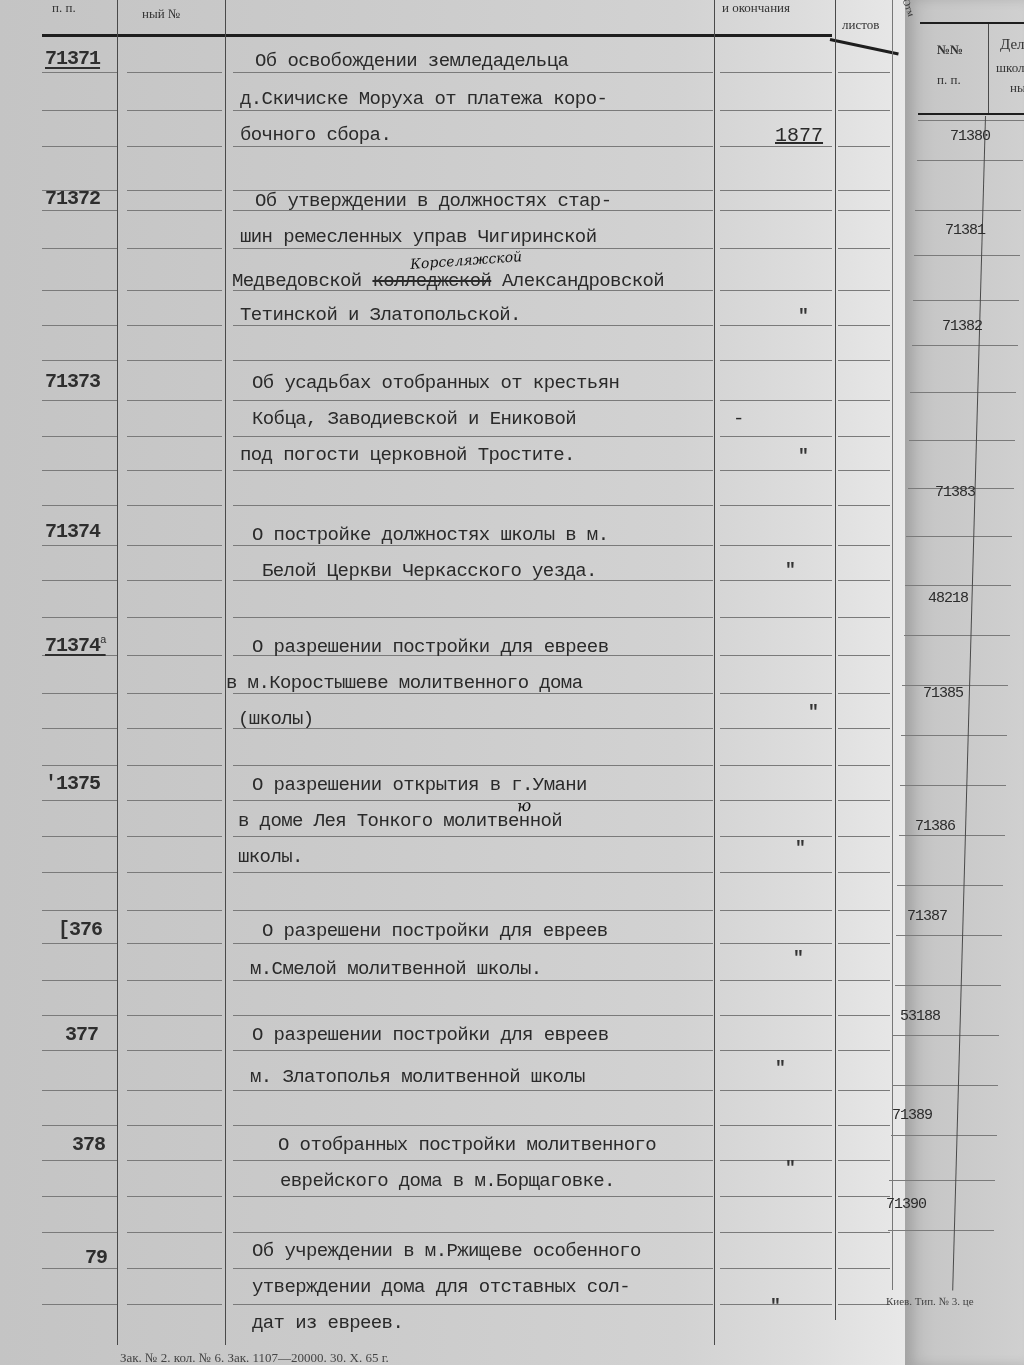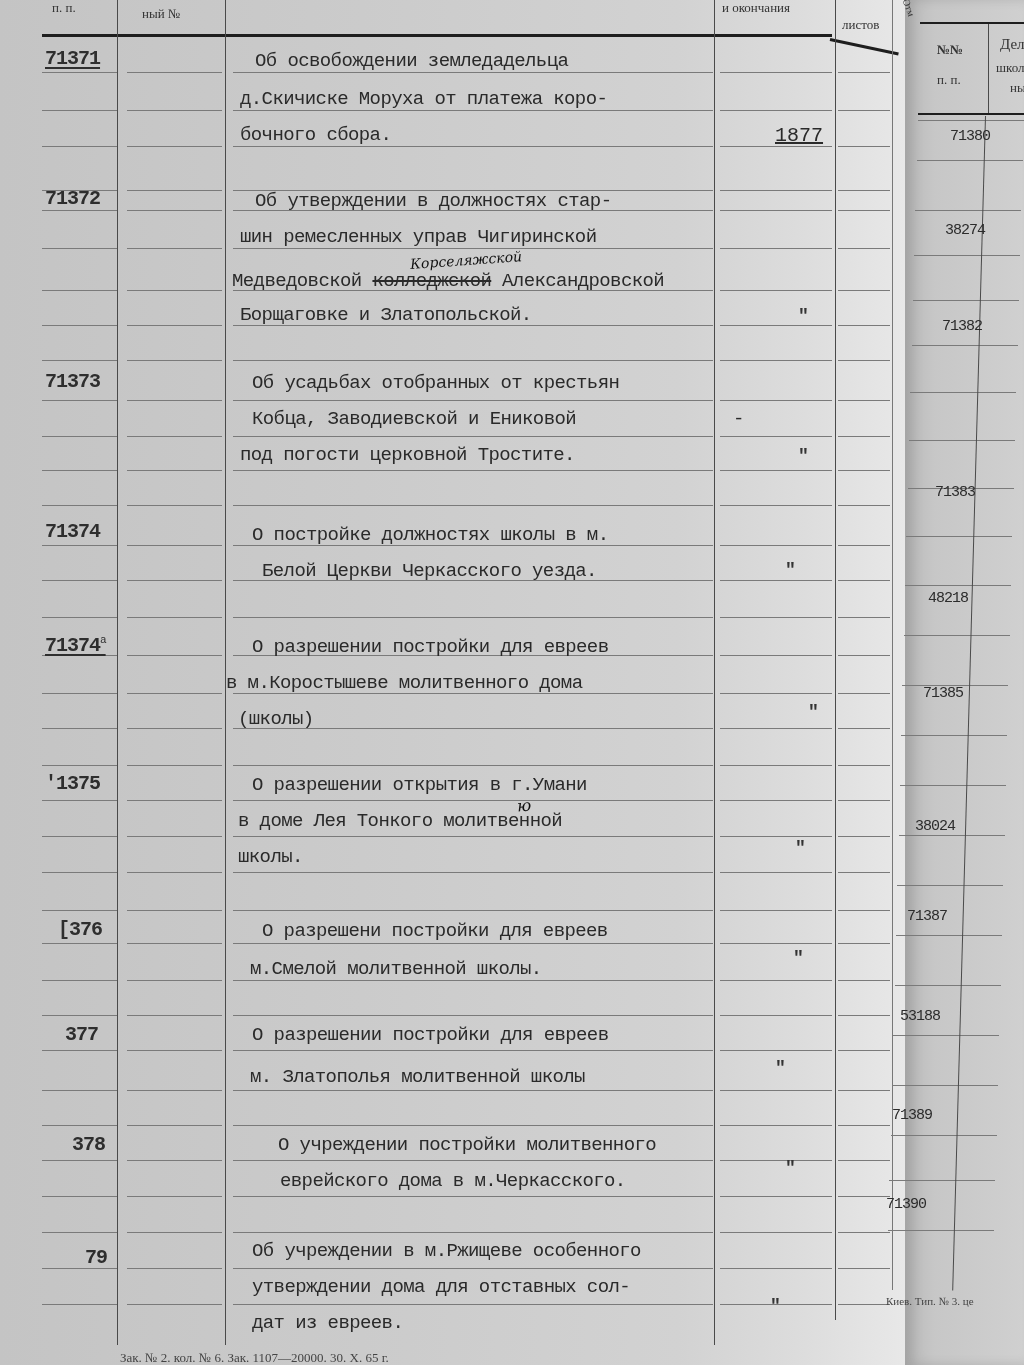--- a/index.html
+++ b/index.html
@@ -276,21 +276,21 @@
 <div class="line" style="left:255px;top:50px;">Об освобождении земледадельца</div>
 <div class="line" style="left:240px;top:88px;">д.Скичиске Моруха от платежа коро-</div>
 <div class="line" style="left:240px;top:124px;">бочного сбора.</div>
 <div class="year" style="left:775px;top:124px;">1877</div>
 
 <div class="num" style="left:45px;top:187px;">71372</div>
 <div class="line" style="left:255px;top:190px;">Об утверждении в должностях стар-</div>
 <div class="line" style="left:240px;top:226px;">шин ремесленных управ Чигиринской</div>
 <div class="line" style="left:232px;top:270px;">Медведовской <span class="strike">колледжской</span> Александровской</div>
 <div class="hand" style="left:410px;top:252px;">Корселяжской</div>
-<div class="line" style="left:240px;top:304px;">Борщаговке и Златопольской.</div>
+<div class="line" style="left:240px;top:304px;">Тетинской и Златопольской.</div>
 <div class="ditto" style="left:798px;top:306px;">"</div>
 
 <div class="num" style="left:45px;top:370px;">71373</div>
 <div class="line" style="left:252px;top:372px;">Об усадьбах отобранных от крестьян</div>
 <div class="line" style="left:252px;top:408px;">Кобца, Заводиевской и Ениковой</div>
 <div class="line" style="left:733px;top:408px;">-</div>
 <div class="line" style="left:240px;top:444px;">под погости церковной Тростите.</div>
 <div class="ditto" style="left:798px;top:446px;">"</div>
 
 <div class="num" style="left:45px;top:520px;">71374</div>
@@ -315,22 +315,22 @@
 <div class="line" style="left:262px;top:920px;">О разрешени постройки для евреев</div>
 <div class="line" style="left:250px;top:958px;">м.Смелой молитвенной школы.</div>
 <div class="ditto" style="left:793px;top:948px;">"</div>
 
 <div class="num" style="left:65px;top:1023px;">377</div>
 <div class="line" style="left:252px;top:1024px;">О разрешении постройки для евреев</div>
 <div class="line" style="left:250px;top:1066px;">м. Златополья молитвенной школы</div>
 <div class="ditto" style="left:775px;top:1058px;">"</div>
 
 <div class="num" style="left:72px;top:1133px;">378</div>
-<div class="line" style="left:278px;top:1134px;">О учреждении постройки молитвенного</div>
-<div class="line" style="left:280px;top:1170px;">еврейского дома в м.Черкасского.</div>
+<div class="line" style="left:278px;top:1134px;">О отобранных постройки молитвенного</div>
+<div class="line" style="left:280px;top:1170px;">еврейского дома в м.Борщаговке.</div>
 <div class="ditto" style="left:785px;top:1158px;">"</div>
 
 <div class="num" style="left:85px;top:1246px;">79</div>
 <div class="line" style="left:252px;top:1240px;">Об учреждении в м.Ржищеве особенного</div>
 <div class="line" style="left:252px;top:1276px;">утверждении дома для отставных сол-</div>
 <div class="line" style="left:252px;top:1312px;">дат из евреев.</div>
 <div class="ditto" style="left:770px;top:1296px;">"</div>
 
 <div class="footer" style="left:120px;top:1350px;">Зак. № 2. кол. № 6. Зак. 1107—20000. 30. X. 65 г.</div>
 
@@ -338,23 +338,23 @@
 <div class="hdr" style="left:937px;top:42px;font-weight:bold;">№№</div>
 <div class="hdr" style="left:937px;top:72px;">п. п.</div>
 <div class="hdr" style="left:1000px;top:36px;font-size:15px;">Дел</div>
 <div class="hdr" style="left:996px;top:60px;">школы</div>
 <div class="hdr" style="left:1010px;top:80px;">ны</div>
 <div class="vline" style="left:988px;top:24px;height:90px;"></div>
 <div class="thick" style="left:918px;top:113px;width:106px;height:2px;"></div>
 <div class="vline" style="left:985px;top:116px;height:1175px;transform:rotate(1.6deg);transform-origin:top;"></div>
 
 <div class="rnum" style="left:950px;top:128px;">71380</div>
-<div class="rnum" style="left:945px;top:222px;">38274</div>
+<div class="rnum" style="left:945px;top:222px;">71381</div>
 <div class="rnum" style="left:942px;top:318px;">71382</div>
 <div class="rnum" style="left:935px;top:484px;">71383</div>
 <div class="rnum" style="left:928px;top:590px;">48218</div>
 <div class="rnum" style="left:923px;top:685px;">71385</div>
-<div class="rnum" style="left:915px;top:818px;">38024</div>
+<div class="rnum" style="left:915px;top:818px;">71386</div>
 <div class="rnum" style="left:907px;top:908px;">71387</div>
 <div class="rnum" style="left:900px;top:1008px;">53188</div>
 <div class="rnum" style="left:892px;top:1107px;">71389</div>
 <div class="rnum" style="left:886px;top:1196px;">71390</div>
 <div class="footer" style="left:886px;top:1295px;font-size:11px;">Киев. Тип. № 3. це</div>
 
 </body></html>

